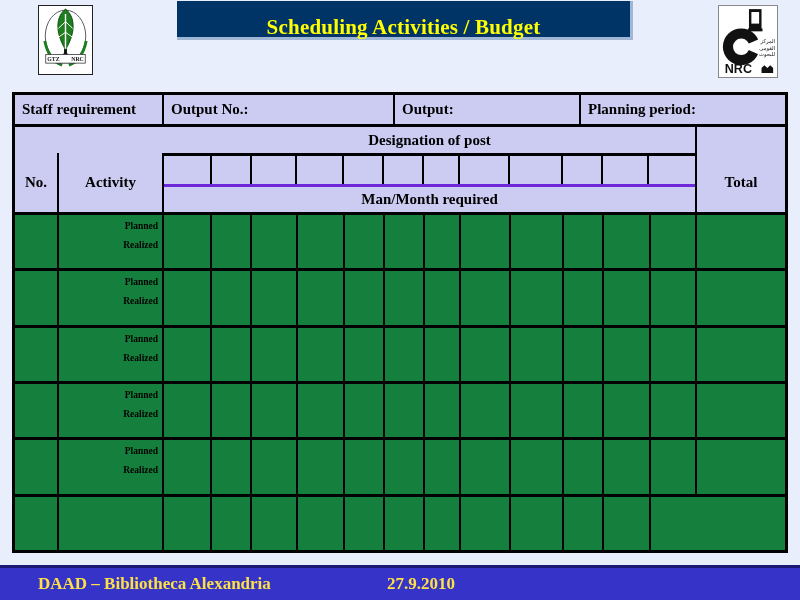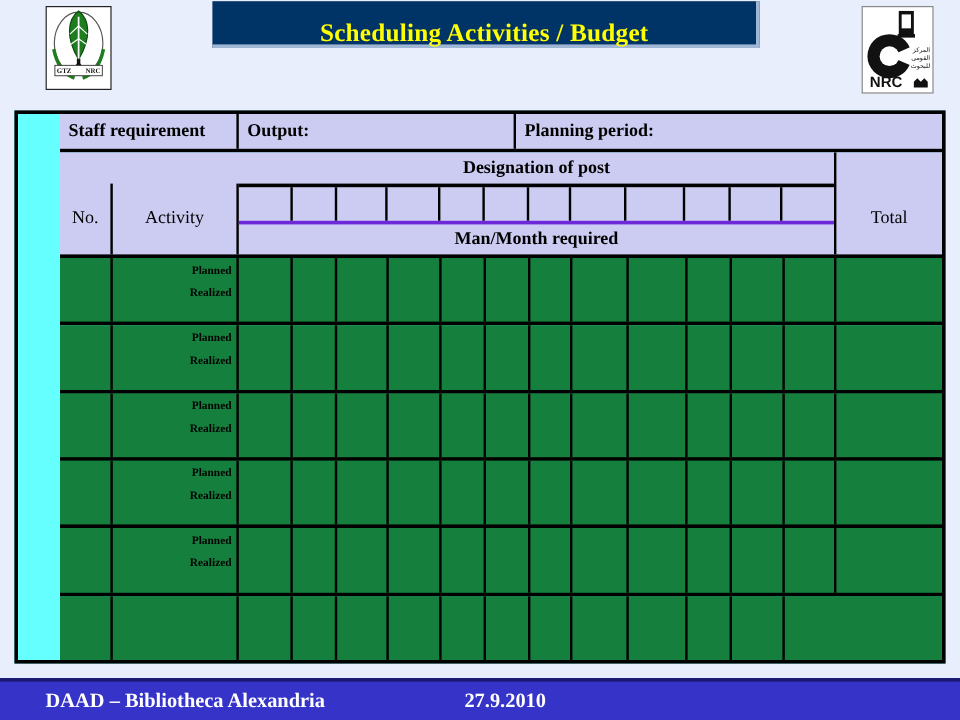--- a/index.html
+++ b/index.html
@@ -13,51 +13,51 @@
                background:#ffffff; border:1px solid #222; }
   .logo-right { position:absolute; left:718px; top:5px; width:60px; height:73px;
                 background:#ffffff; border:1px solid #888; }
   .banner { position:absolute; left:177px; top:1px; width:456px; height:39px;
             background:#003366; border-right:3px solid #9fb6d4; border-bottom:3px solid #9fb6d4;
             display:flex; align-items:center; justify-content:center; }
   .banner-title { color:#ffff00; font-weight:bold; font-size:21px; letter-spacing:0.2px;margin-top:17px; }
 
   
   .maintable { position:absolute; left:12px; top:92px; width:776px; height:461px;
-               border:3px solid #000; display:flex; flex-direction:column; background:#66ffff;padding-left:35px; }
+               border:3px solid #000; display:flex; flex-direction:column; background:#66ffff; }
   .lav { background:#ccccf2; }
   .br { border-right:2px solid #000; }
   .rowa { display:grid; grid-template-columns:149px 231px 186px 1fr; height:32px;
           border-bottom:3px solid #000; }
   .rowa > div { display:flex; align-items:center; padding-left:7px;
                 font-weight:bold; font-size:15px; }
   .rowb { display:grid; grid-template-columns:44px 105px 1fr 88px; height:88px;
           border-bottom:3px solid #000; }
   .hcell { display:flex; align-items:center; justify-content:center;
-           font-weight:normal; font-size:15px; text-align:center;margin-top:26px; }
+           font-weight:bold; font-size:15px; text-align:center;margin-top:26px; }
   .mid { display:flex; flex-direction:column; }
   .band { display:flex; align-items:center; justify-content:center;
           font-weight:bold; font-size:15px; }
   .des { height:29px; border-bottom:3px solid #000; }
   .mm  { height:28px; border-top:3px solid #6d28d9; }
   .subcells { flex:1; display:grid;
               grid-template-columns:48fr 40fr 46fr 47fr 40fr 40fr 37fr 50fr 53fr 40fr 47fr 46fr; }
   .subcells .mc:last-child { border-right:none; }
 
   .brow { flex:1; display:grid; border-bottom:3px solid #000; background:#15803d;
           grid-template-columns:44px 105px 48fr 40fr 46fr 47fr 40fr 40fr 37fr 50fr 53fr 40fr 47fr 46fr 88px; }
   .brow:last-child { border-bottom:none; }
   .act { text-align:right; padding:2px 4px 0 0; font-weight:bold; font-size:9.5px; line-height:2; }
   .act-total { text-align:left; padding:3px 0 0 8px; font-weight:bold; font-size:10.5px; line-height:1.9; }
   .mc { height:100%; }
 
   
   .footer { position:absolute; left:0; top:565px; width:800px; height:35px;
             background:#3533c8; border-top:3px solid #1a1a70;
-            display:flex; align-items:center; color:#ffffff; font-weight:bold; font-size:17px; }
+            display:flex; align-items:center; color:#fde047; font-weight:bold; font-size:17px; }
   .footer-left  { padding-left:38px; }
   .footer-center{ position:absolute; left:387px; }
   .footer-right { margin-left:auto; padding-right:28px; }
 </style>
 </head>
 <body>
 
 <div class="slide">
 
   <div class="logo-left">
@@ -93,20 +93,21 @@
       <text x="58" y="52" font-size="5.5" fill="#111" text-anchor="end" font-family="DejaVu Sans, sans-serif">للبحوث</text>
       <text x="6" y="69" font-size="13" font-weight="bold" fill="#111" font-family="Liberation Sans, sans-serif">NRC</text>
       <path d="M44,69 L44,64 L47,61 L50,64 L53,61 L56,64 L56,69 Z" fill="#111"></path>
     </svg>
   </div>
 
   <div class="maintable">
 
     <div class="rowa lav">
       <div class="br">Staff requirement</div>
+      <div class="br">Output No.:</div>
       <div class="br">Output:</div>
       <div>Planning period:</div>
     </div>
 
     <div class="rowb lav">
       <div class="hcell br">No.</div>
       <div class="hcell br">Activity</div>
       <div class="mid br">
         <div class="band des">Designation of post</div>
         <div class="subcells">

